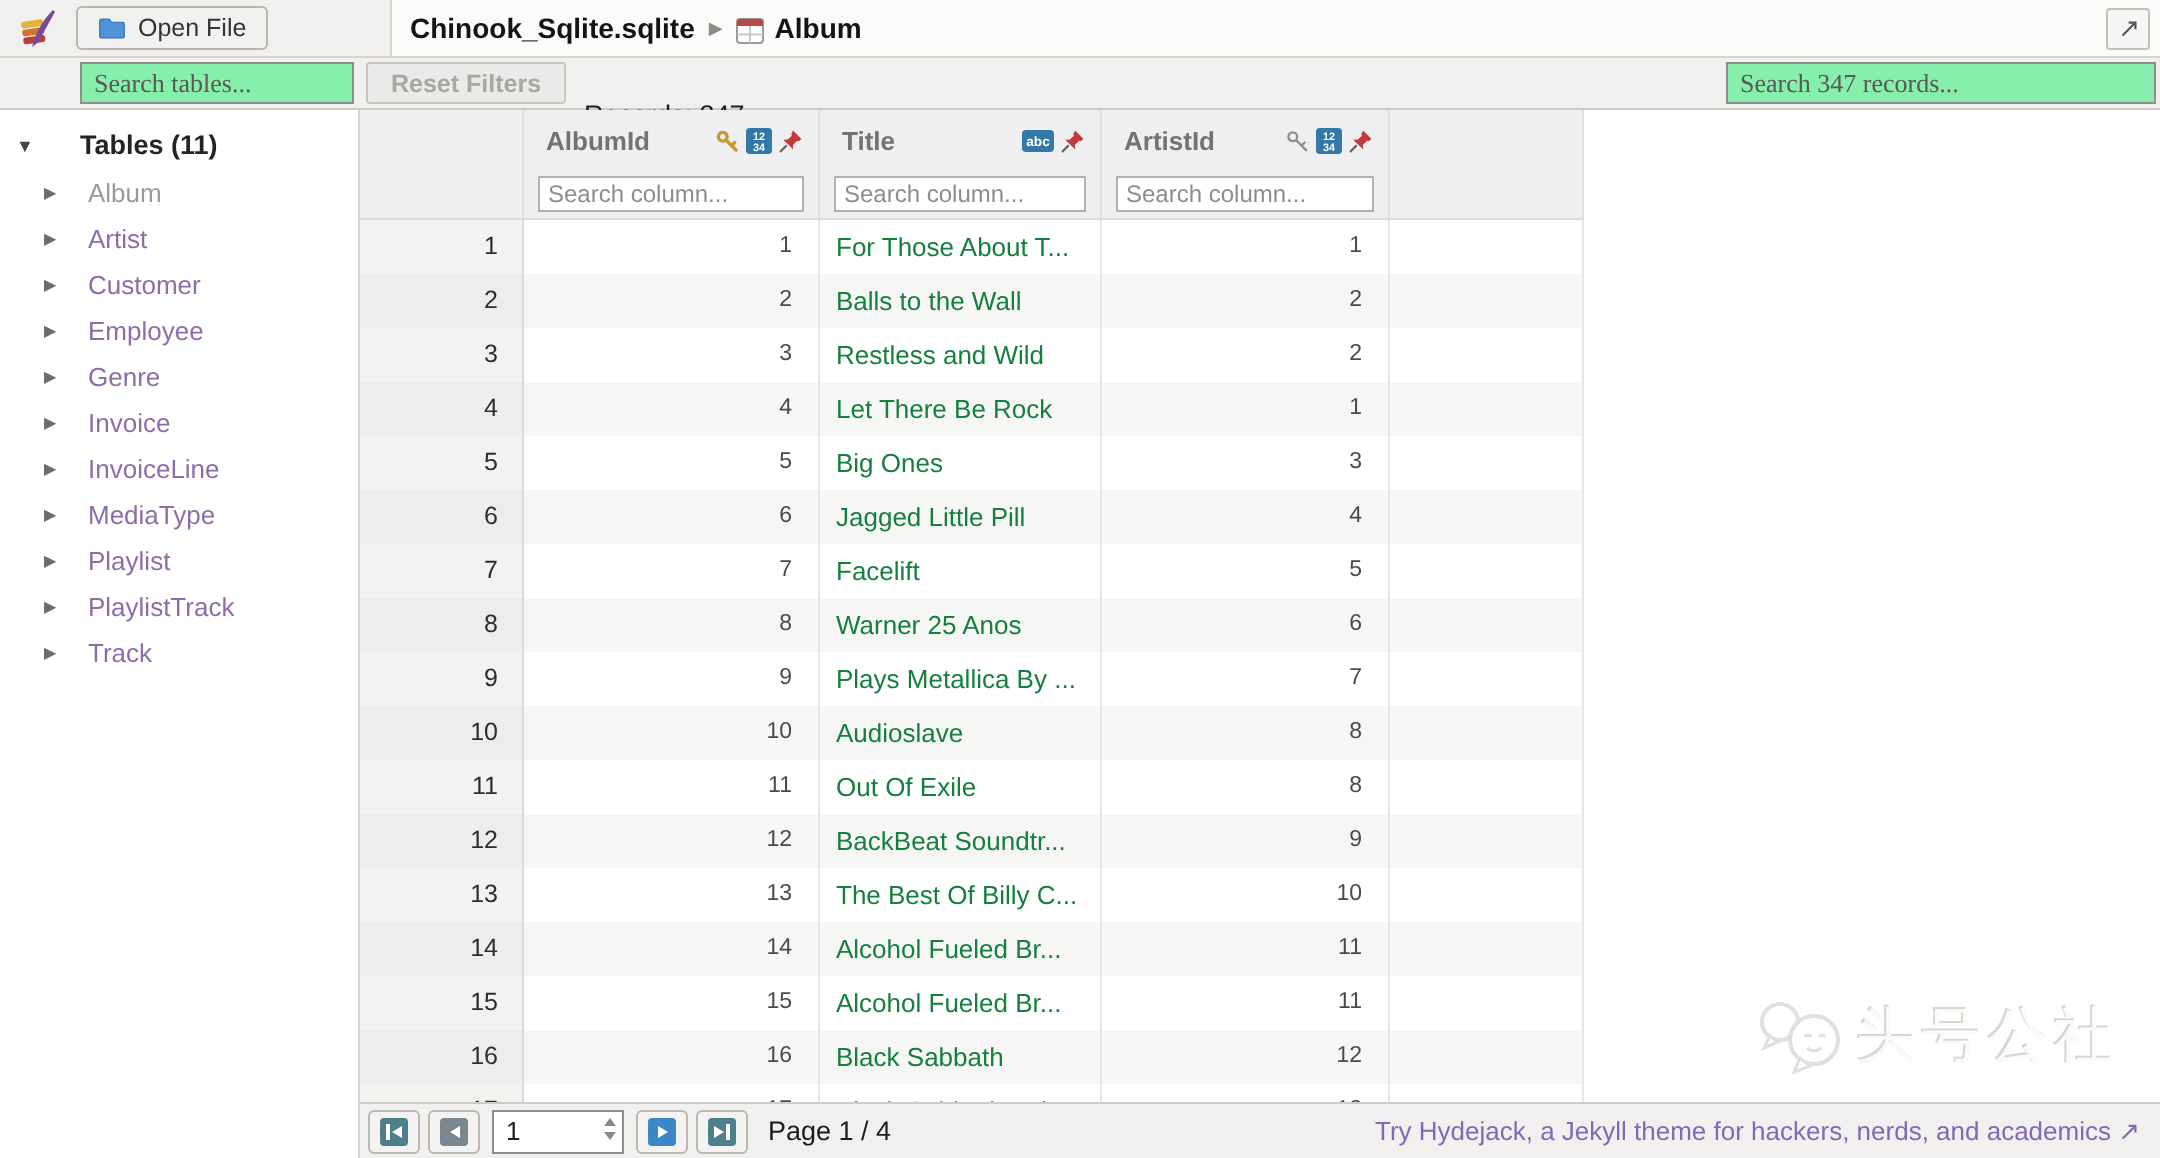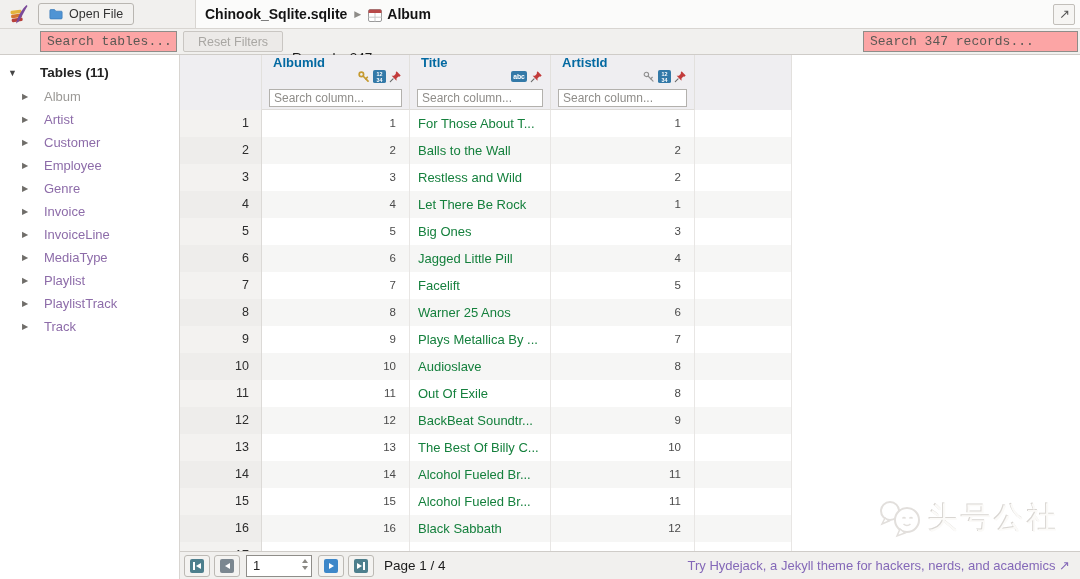--- a/index.html
+++ b/index.html
@@ -19,47 +19,47 @@
   .crumb-db,.crumb-table { font-weight:bold; font-size:14px; color:#141414; }
   .crumb-sep { color:#8e8c88; font-size:9px; margin:0 7px; }
   .crumb-ticon { display:inline-flex; margin-right:5px; transform:translateY(1px); }
   .expand-btn { margin-left:auto; width:22px; height:21px; display:flex; align-items:center;
                 justify-content:center; background:#f6f5f3; border:1px solid #c2bfba; border-radius:2px; }
 
   
   .toolbar { position:absolute; left:0; top:29px; width:1080px; height:26px; box-sizing:border-box;
              background:#f1f0ee; border-bottom:1px solid #cfccc8; }
   .tb-input { position:absolute; box-sizing:border-box; height:21px; border:1px solid #8f8d89;
-              background:#fca5a5; font-family:Liberation Mono, monospace; font-size:13px; color:#333; padding:0 6px; }
+              background:#86efac; font-family:Liberation Serif, serif; font-size:13px; color:#333; padding:0 6px; }
   .tb-input::placeholder { color:#5a5854; opacity:1; }
   .search-tables { left:40px; top:2px; width:137px; }
   .search-records { left:863px; top:2px; width:215px; }
   .reset-btn { position:absolute; left:183px; top:2px; width:100px; height:21px;
                background:#eceae8; border:1px solid #c9c6c2; border-radius:2px;
-               color:#a9a7a3; font-size:12.5px; font-family:inherit; }
+               color:#a9a7a3; font-size:12.5px; font-family:inherit;font-weight:bold; }
   .records { position:absolute; left:292px; top:16px; height:25px; line-height:25px;
              font-size:13.5px; color:#1b1b1b; }
 
   
   .sidebar { position:absolute; left:0; top:55px; width:180px; height:524px; box-sizing:border-box;
              background:#fff; border-right:1px solid #d8d5d1; padding-top:5px; }
   .tree-group { display:flex; align-items:center; height:25px; cursor:pointer; }
   .tree-group .tri { margin-left:8px; width:12px; font-size:9px; color:#454545; }
   .tree-group .lbl { margin-left:20px; font-size:13.5px; font-weight:bold; color:#242424; }
   .tree-item { display:flex; align-items:center; height:23px; cursor:pointer; }
   .tree-item .tri { margin-left:22px; width:10px; font-size:8px; color:#6f6d69; }
   .tree-item .lbl { margin-left:12px; font-size:13px; color:#8d6ca9; }
   .tree-item.active .lbl { color:#9b9996; }
 
   
   .grid { position:absolute; left:180px; top:55px; width:612px; height:496px; }
   .grow { display:grid; grid-template-columns:82px 148px 141px 144px 97px; }
   .hrow { height:30px; background:#efeef1; }
-  .hcell { box-sizing:border-box; display:flex; padding:0 7px 0 11px;
-           border-right:1px solid #e2e0dd; font-size:13px; font-weight:bold; color:#0369a1;flex-direction:column; }
+  .hcell { box-sizing:border-box; display:flex; align-items:center; padding:0 7px 0 11px;
+           border-right:1px solid #e2e0dd; font-size:13px; font-weight:bold; color:#737373; }
   .hcell .icons { margin-left:auto; display:flex; align-items:center; gap:3px; }
   .srow { height:25px; background:#efeef1; border-bottom:1px solid #dedcd9; box-sizing:border-box; }
   .scell { box-sizing:border-box; border-right:1px solid #e2e0dd; padding:3px 7px 3px 7px; }
   .scell input { box-sizing:border-box; width:100%; height:18px; border:1px solid #b3b1ad;
                  background:#fff; font-family:inherit; font-size:12px; color:#333; padding:0 4px; }
   .scell input::placeholder { color:#8f8d89; opacity:1; }
   .corner,.fillerh { box-sizing:border-box; border-right:1px solid #e2e0dd; background:#efeef1; }
   .gbody { height:441px; overflow:hidden; background:#fff; }
   .gr { height:27px; }
   .cell { box-sizing:border-box; height:27px; line-height:27px; border-right:1px solid #e8e6e4;

